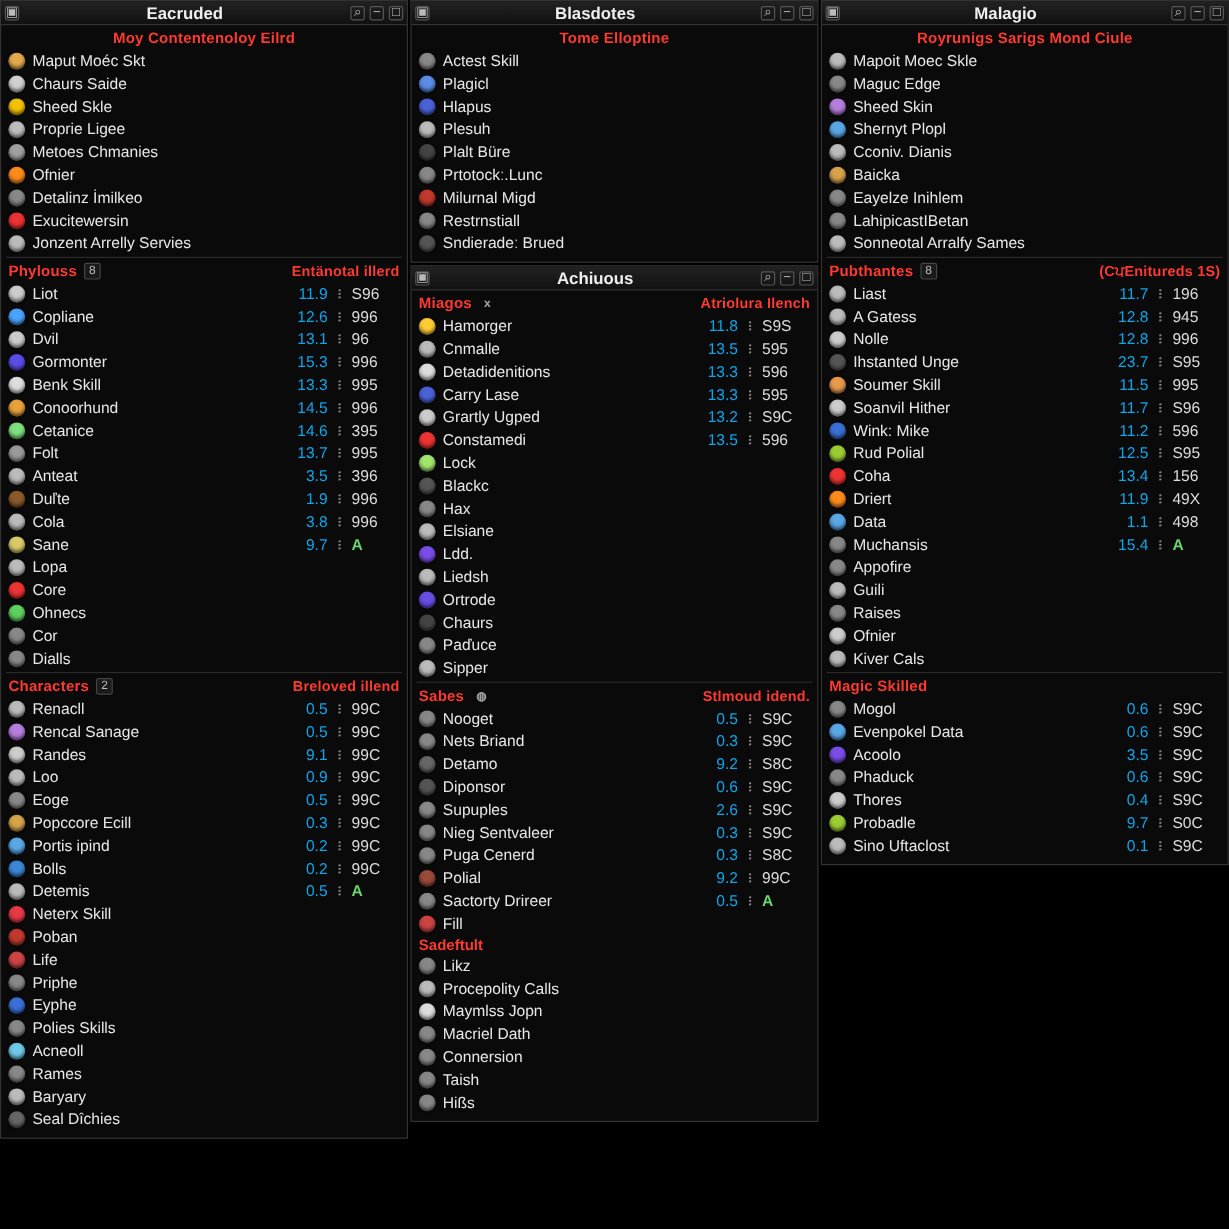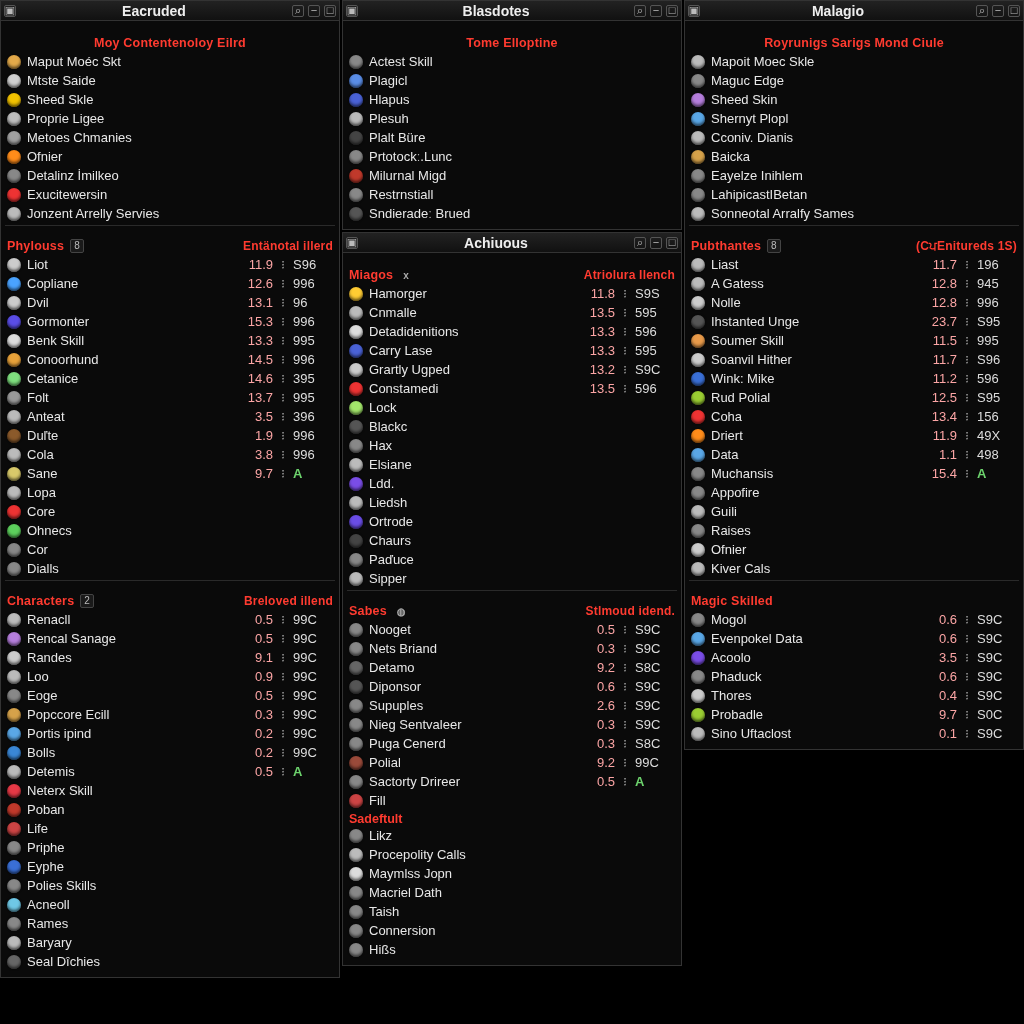--- a/index.html
+++ b/index.html
@@ -30,21 +30,21 @@
   .titlebar-left-icon, .titlebar-right-icons { display: flex; align-items: center; gap: 4px; }
   .titlebar-title { flex:1; text-align:center; font-weight:bold; color:#eee; font-size:14px; }
   .win-icon {
     width:12px; height:12px; display:inline-flex; align-items:center; justify-content:center;
     color:#bbb; font-size:11px; border:1px solid #555; border-radius:2px; line-height:1;
   }
   .panelbody { padding: 2px 4px 6px 4px; }
   .section-header {
     display:flex; align-items:center; height:18px;
     color:#ff3b30; font-weight:bold; font-size:12.5px;
-    padding: 0 2px; letter-spacing:.2px;margin-top:11px;
+    padding: 0 2px; letter-spacing:.2px;
   }
   .section-header.centered { justify-content:center; }
   .section-header.split { }
   .sh-left { flex:1; display:flex; align-items:center; gap:6px; }
   .sh-left .count {
     background:#1a1a1a; color:#bbb; font-weight:normal; font-size:10px;
     border:1px solid #444; border-radius:2px; padding:0 3px; line-height:1.2;
   }
   .sh-right { color:#ff3b30; font-weight:bold; font-size:12px; }
   .sh-badge { color:#aaa; font-size:10px; margin-left:4px; }
@@ -52,21 +52,21 @@
   .row {
     display:flex; align-items:center; height:19px; gap:6px;
     padding: 0 2px;
   }
   .icon-dot {
     width:14px; height:14px; border-radius:50%;
     box-shadow: inset 0 -2px 3px rgba(0,0,0,.6), 0 0 2px rgba(0,0,0,.8);
     flex: 0 0 14px;
   }
   .label { flex:1; white-space:nowrap; overflow:hidden; text-overflow:ellipsis; }
-  .val { width:48px; text-align:right; color:#fca5a5; font-variant-numeric: tabular-nums; }
+  .val { width:48px; text-align:right; color:#0ea5e9; font-variant-numeric: tabular-nums; }
   .sep { width:8px; text-align:center; color:#888; }
   .val2 { width:40px; text-align:left; color:#ddd; }
   .suffix-a { color:#6dd36d; font-weight:bold; }
   .hr { border-top:1px solid #2a2a2a; margin:2px 0; }
   .subred { color:#ff3b30; font-size:12.5px; font-weight:bold; padding:2px 2px 0 2px; }
 </style>
 </head>
 <body>
 
 <div class="col">
@@ -84,21 +84,21 @@
     </div>
     <div class="panelbody">
       <div class="section-header centered">Moy Contentenoloy Eilrd</div>
       <div class="rowlist" id="c1p1-items">
           <div class="row">
             <span class="icon-dot" style="background: rgb(226, 169, 74);"></span>
             <span class="label">Maput Moéc Skt</span>
           </div>
           <div class="row">
             <span class="icon-dot" style="background: rgb(208, 208, 208);"></span>
-            <span class="label">Mtste Saide</span>
+            <span class="label">Chaurs Saide</span>
           </div>
           <div class="row">
             <span class="icon-dot" style="background: rgb(242, 194, 0);"></span>
             <span class="label">Sheed Skle</span>
           </div>
           <div class="row">
             <span class="icon-dot" style="background: rgb(189, 189, 189);"></span>
             <span class="label">Proprie Ligee</span>
           </div>
           <div class="row">
@@ -603,25 +603,25 @@
           <div class="row">
             <span class="icon-dot" style="background: rgb(221, 221, 221);"></span>
             <span class="label">Maymlss Jopn</span>
           </div>
           <div class="row">
             <span class="icon-dot" style="background: rgb(136, 136, 136);"></span>
             <span class="label">Macriel Dath</span>
           </div>
           <div class="row">
             <span class="icon-dot" style="background: rgb(136, 136, 136);"></span>
+            <span class="label">Connersion</span>
+          </div>
+          <div class="row">
+            <span class="icon-dot" style="background: rgb(136, 136, 136);"></span>
             <span class="label">Taish</span>
-          </div>
-          <div class="row">
-            <span class="icon-dot" style="background: rgb(136, 136, 136);"></span>
-            <span class="label">Connersion</span>
           </div>
           <div class="row">
             <span class="icon-dot" style="background: rgb(136, 136, 136);"></span>
             <span class="label">Hißs</span>
           </div>
         </div>
     </div>
   </div>
 </div>
 

